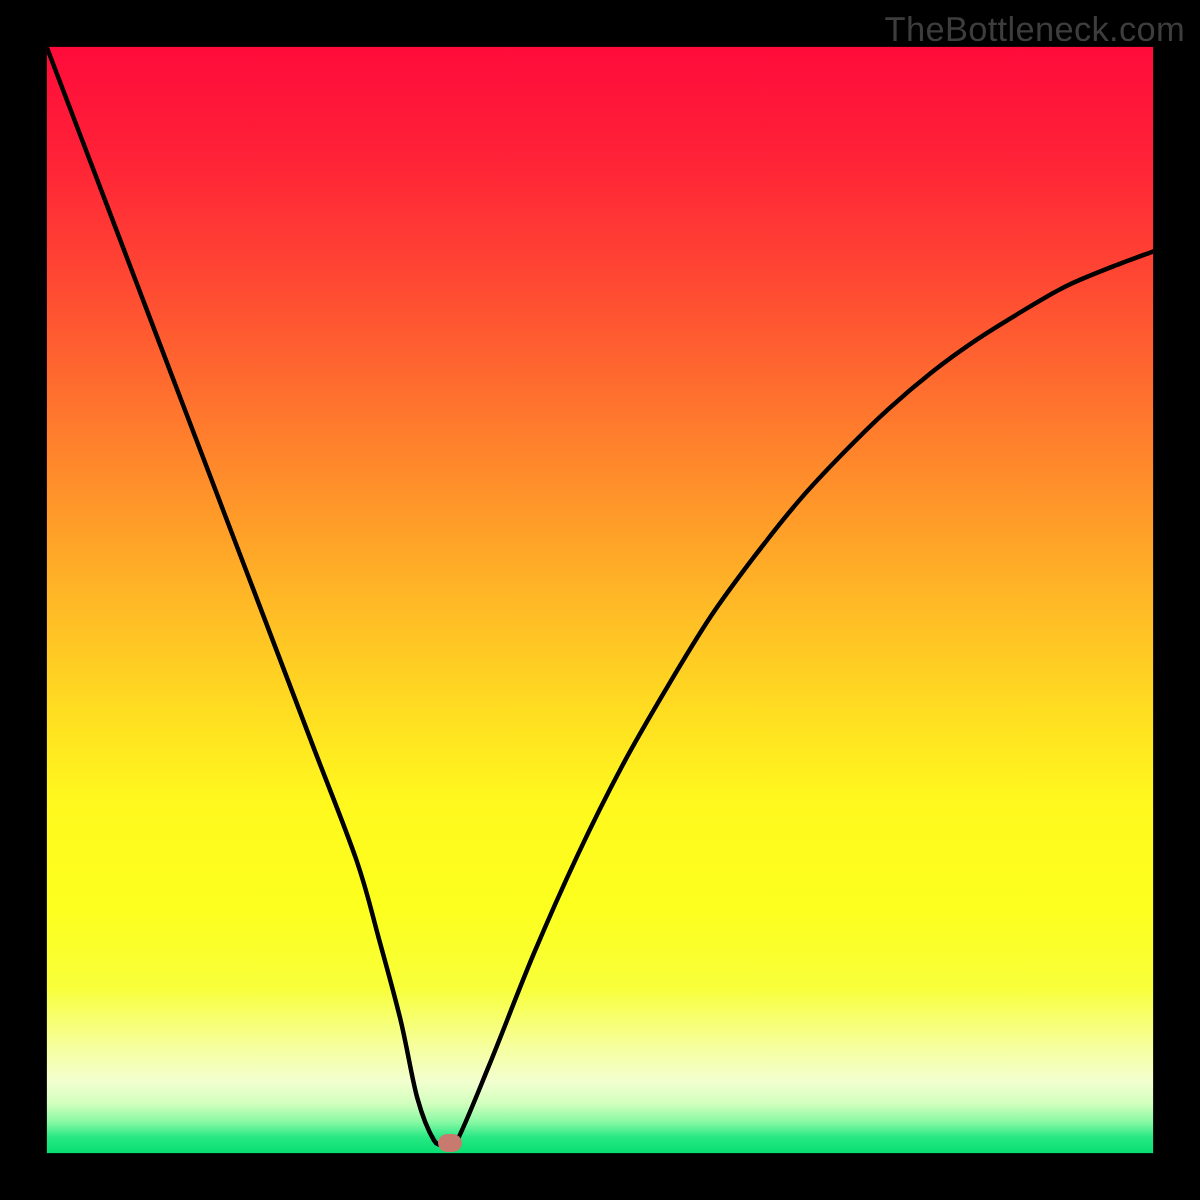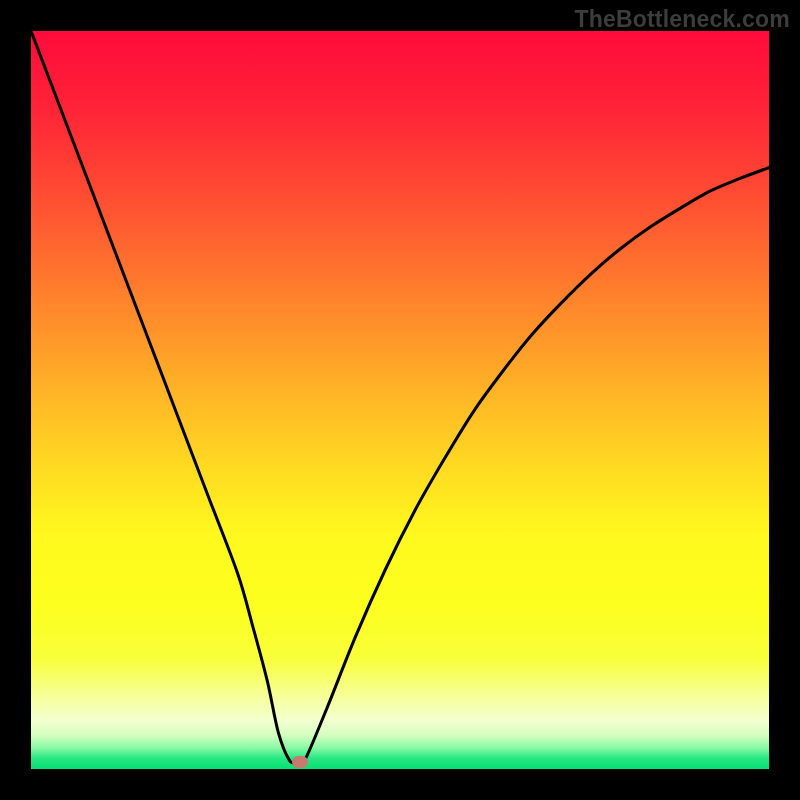--- a/index.html
+++ b/index.html
@@ -40,21 +40,21 @@
     top: 0;
     width: 100%;
     height: 100%;
   }
   .watermark {
     position: absolute;
     top: 6px;
     right: 10px;
     color: #3d3d3d;
     font-size: 23px;
-    font-weight: 700;
+    font-weight: 400;
     letter-spacing: 0.2px;
   }
   .marker {
     position: absolute;
     width: 16px;
     height: 12px;
     border-radius: 6px;
     background: #c87a6f;
     transform: translate(-50%, -50%);
   }

